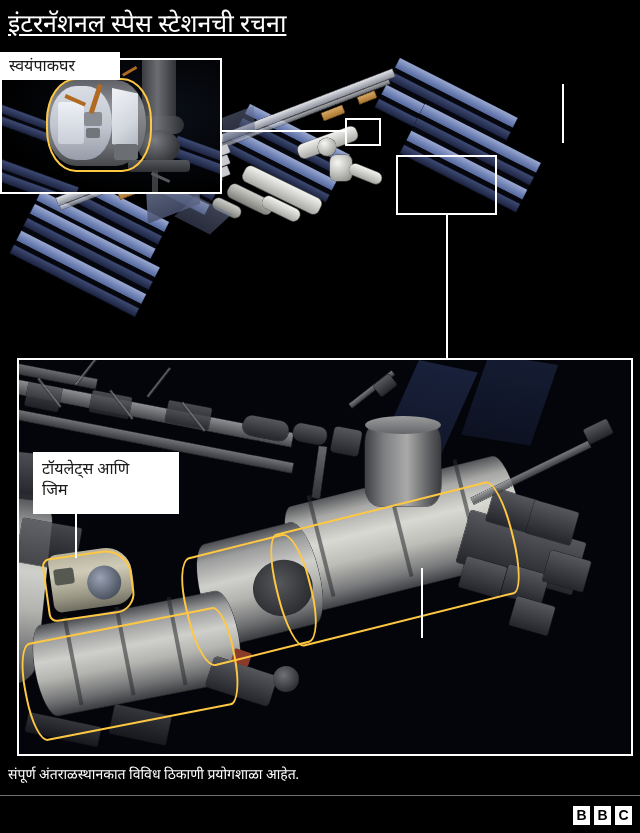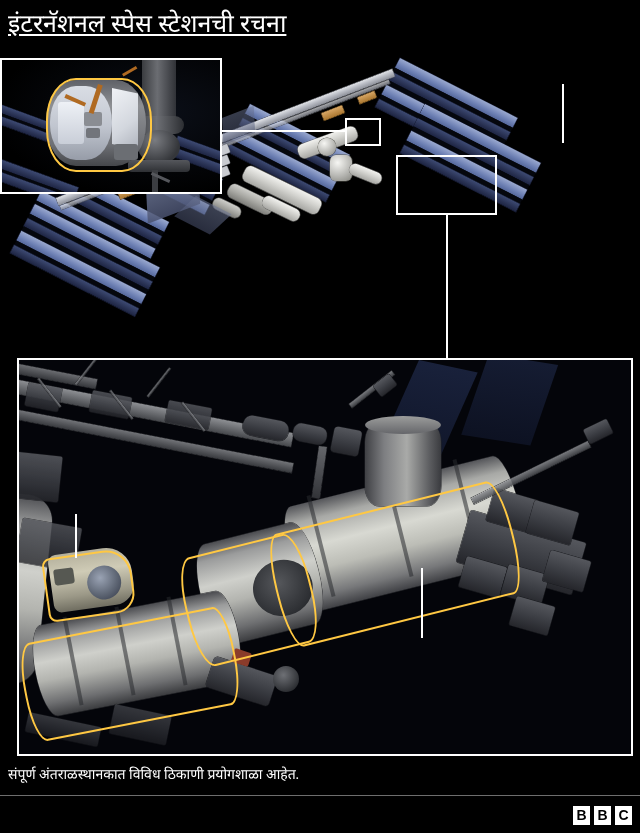--- a/index.html
+++ b/index.html
@@ -268,20 +268,23 @@
     <div class="dk" style="left:64px;top:34px;width:22px;height:4px;background:#b06a22;transform:rotate(24deg);"></div>
     <div class="dk" style="left:110px;top:28px;width:26px;height:56px;background:linear-gradient(135deg,#f0f2f6 0%,#d3d7de 60%,#aeb3bc 100%);transform:skewY(12deg);"></div>
     <div class="dk" style="left:112px;top:84px;width:24px;height:16px;background:#6b6e73;border-radius:3px;"></div>
 
     <div style="position:absolute;left:44px;top:18px;width:102px;height:90px;border:2px solid #ffc843;border-radius:30px/42px;z-index:10;"></div>
 
     <div class="dk" style="left:120px;top:14px;width:16px;height:3px;background:#b06a22;transform:rotate(-30deg);"></div>
     <div class="dk" style="left:150px;top:112px;width:20px;height:3px;background:#55575c;transform:rotate(24deg);"></div>
   </div>
 
+  <div class="label-box" style="left:0;top:52px;width:120px;height:28px;padding-top:3px;">
+    <span>स्वयंपाकघर</span>
+  </div>
 
   <div class="leader" style="left:562px;top:84px;width:2px;height:59px;"></div>
 
   <div class="detail">
 
     <div class="truss2" style="left:-20px;top:16px;width:300px;height:14px;transform:rotate(11deg);"></div>
     <div class="truss2" style="left:-20px;top:46px;width:300px;height:10px;transform:rotate(11deg);opacity:.8;"></div>
     <div class="truss2" style="left:-10px;top:2px;width:90px;height:10px;transform:rotate(11deg);opacity:.75;"></div>
     <div class="blk" style="left:10px;top:22px;width:34px;height:24px;transform:rotate(11deg);opacity:.85;"></div>
     <div class="blk" style="left:74px;top:30px;width:40px;height:22px;transform:rotate(11deg);opacity:.85;"></div>
@@ -342,20 +345,24 @@
     <div class="blk" style="left:490px;top:204px;width:42px;height:32px;transform:rotate(16deg);"></div>
     <div class="blk" style="left:532px;top:190px;width:42px;height:32px;transform:rotate(16deg);"></div>
     <div class="blk" style="left:498px;top:236px;width:40px;height:30px;transform:rotate(16deg);"></div>
     <div class="truss2" style="left:452px;top:138px;width:130px;height:7px;transform:rotate(-26deg);opacity:.85;"></div>
     <div class="blk" style="left:564px;top:70px;width:26px;height:16px;transform:rotate(-26deg);"></div>
 
     <div class="blk" style="left:10px;top:352px;width:74px;height:20px;transform:rotate(12deg);opacity:.6;"></div>
     <div class="blk" style="left:96px;top:344px;width:58px;height:30px;transform:rotate(12deg);opacity:.6;"></div>
   </div>
 
+  <div class="label-box" style="left:33px;top:452px;width:146px;height:62px;padding-top:6px;">
+    <div>टॉयलेट्स आणि</div>
+    <div>जिम</div>
+  </div>
   <div class="leader" style="left:75px;top:514px;width:2px;height:44px;"></div>
 
   <div class="leader" style="left:421px;top:568px;width:2px;height:70px;"></div>
 
   <div class="caption">संपूर्ण अंतराळस्थानकात विविध ठिकाणी प्रयोगशाळा आहेत.</div>
   <div class="divider"></div>
   <div class="bbc">
     <span>B</span>
     <span>B</span>
     <span>C</span>

